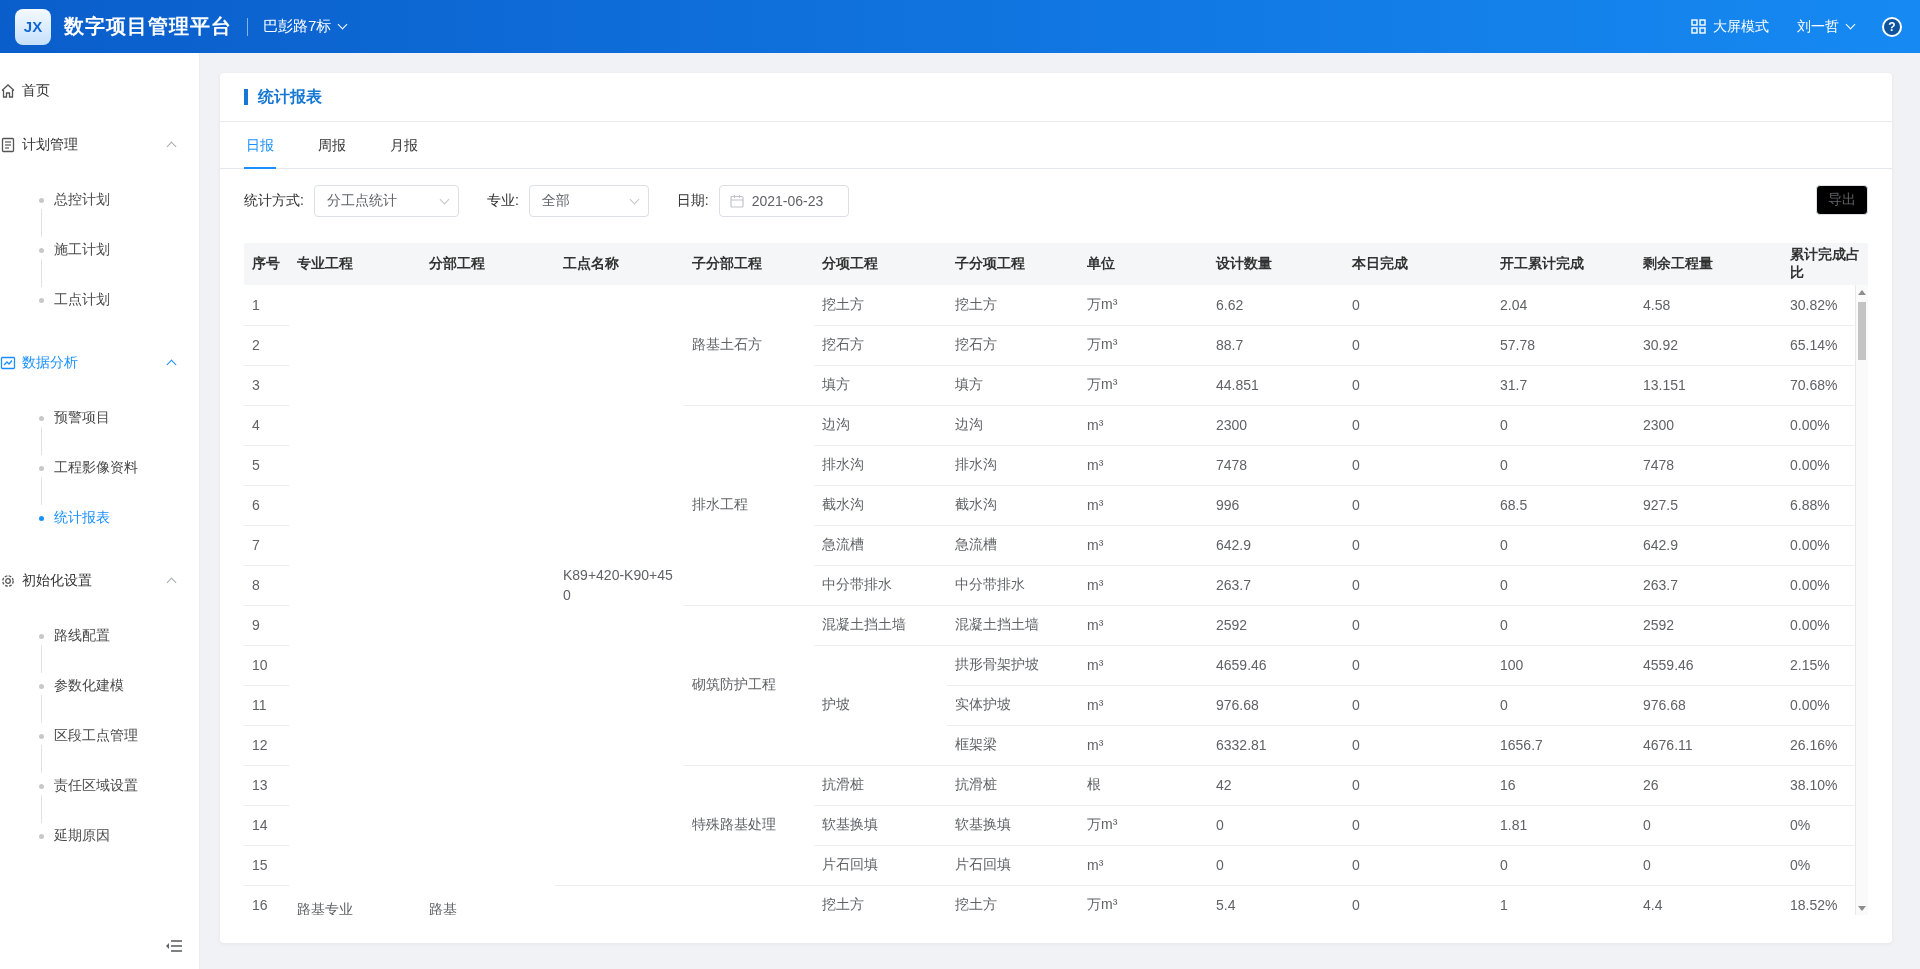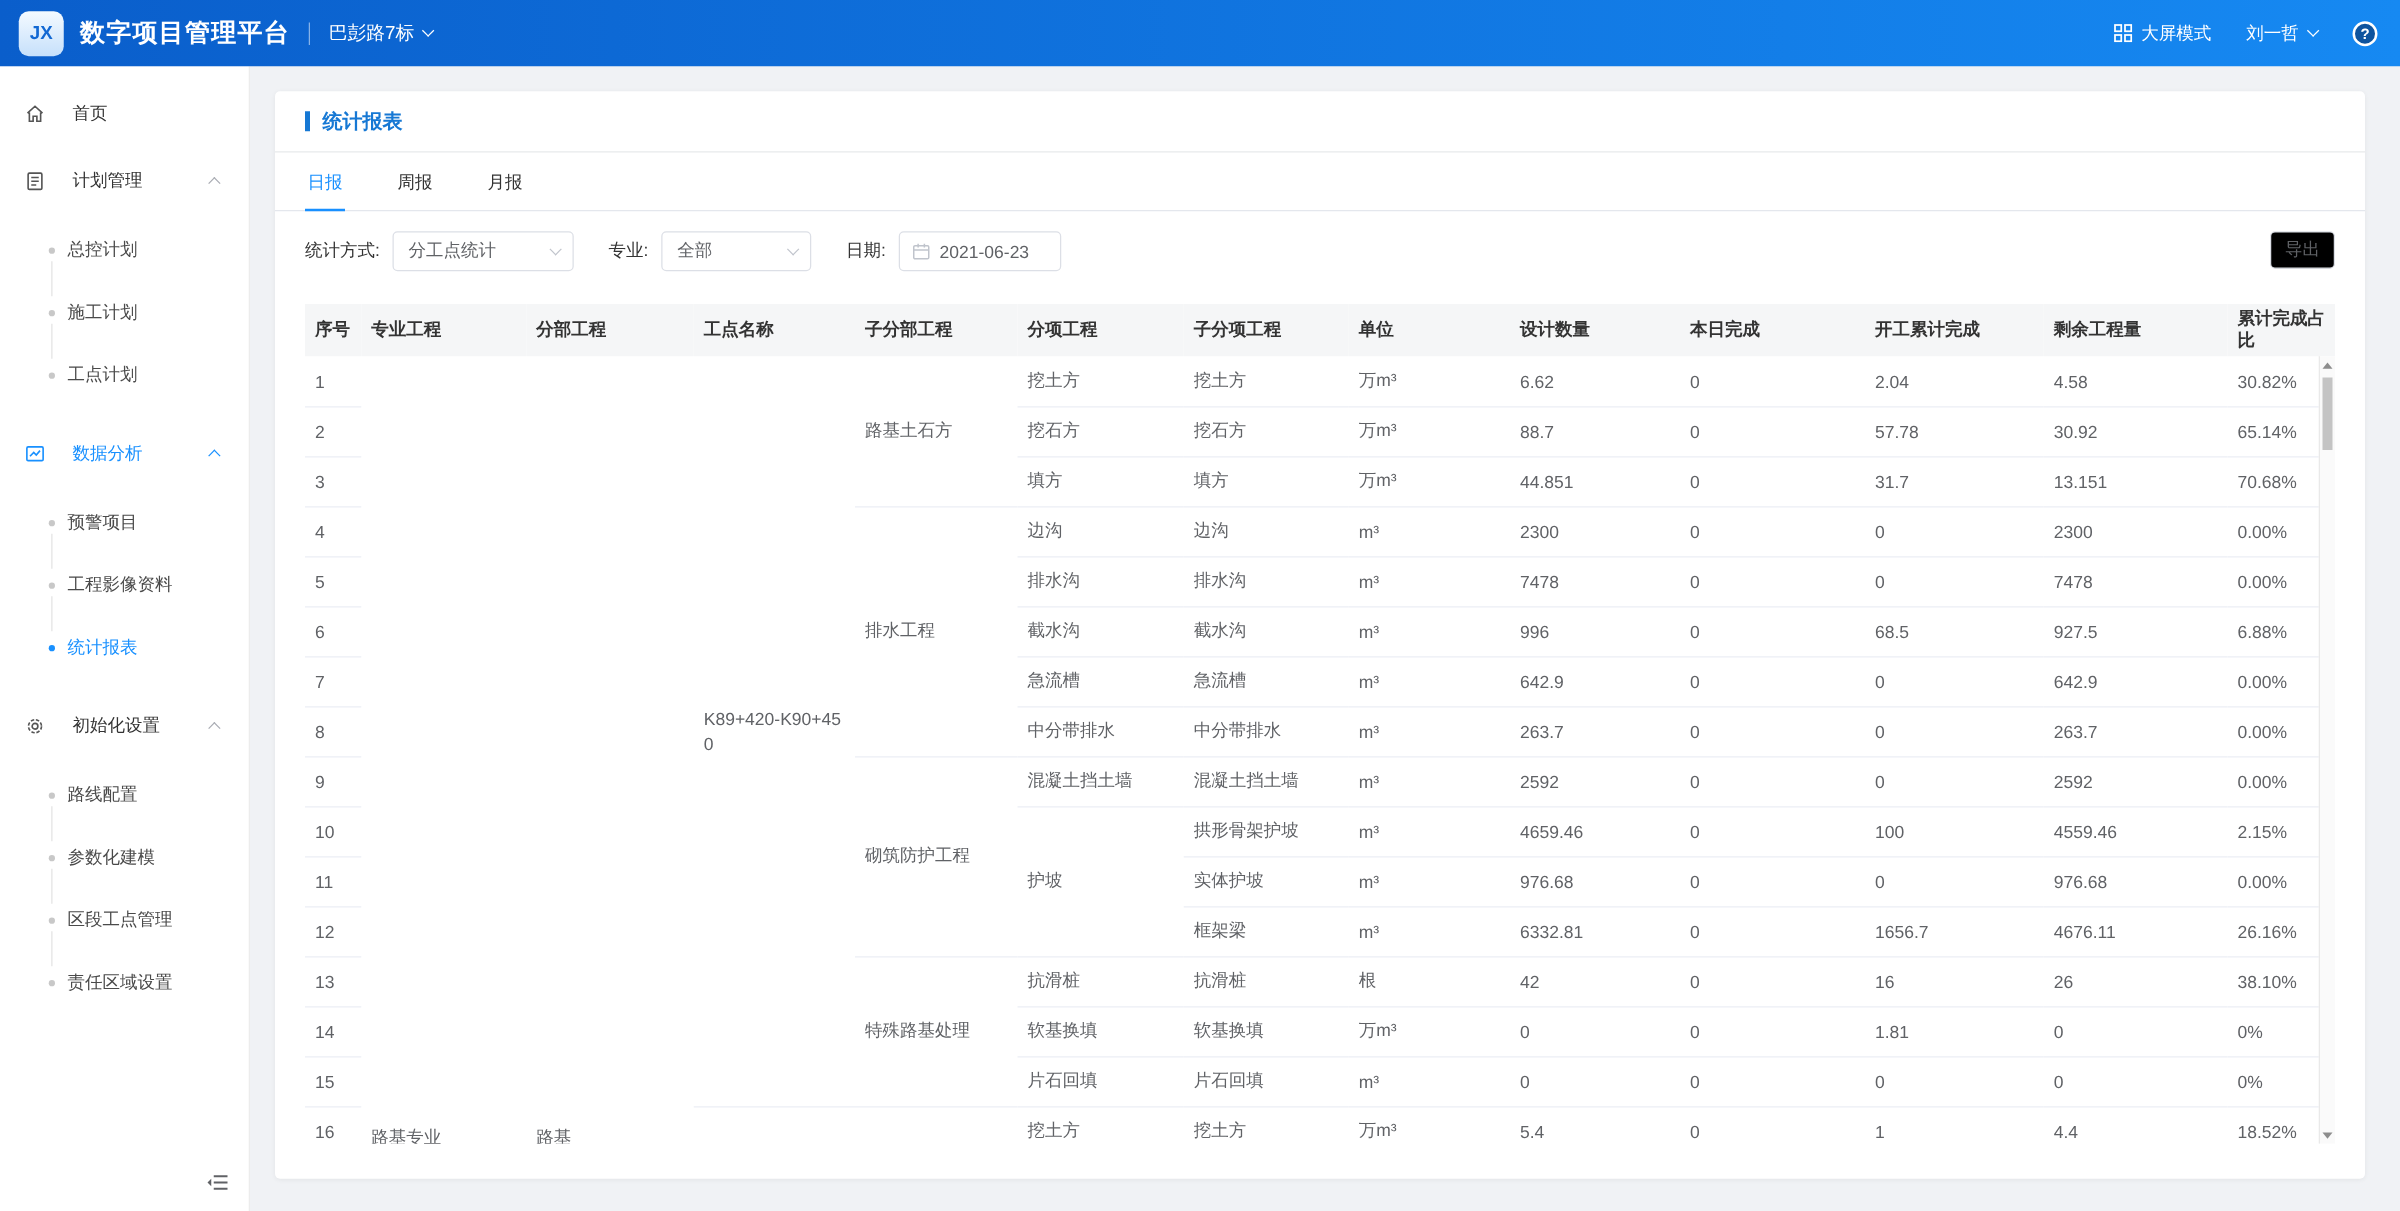--- a/index.html
+++ b/index.html
@@ -23,21 +23,21 @@
   .big-screen { display:flex; align-items:center; gap:7px; cursor:pointer; }
   .user-menu { display:flex; align-items:center; gap:8px; cursor:pointer; }
   .help-btn { width:20px; height:20px; border-radius:50%; border:2px solid #fff;
     background:rgba(10,40,90,.55); color:#fff; font-size:12px; font-weight:bold;
     display:flex; align-items:center; justify-content:center; cursor:pointer; }
 
   
   .sidebar { position:absolute; top:53px; left:0; width:200px; height:916px;
     background:#fff; border-right:1px solid #ececec; }
   .menu { list-style:none; padding-top:16px; }
-  .menu-top { height:44px; display:flex; align-items:center; padding-left:20px; gap:22px;
+  .menu-top { height:44px; display:flex; align-items:center; gap:6px;
     color:#333; cursor:pointer; position:relative; }
   .menu-top.group { margin-top:10px; }
   .menu-top .micon { width:16px; height:16px; display:flex; align-items:center; color:#555; }
   .menu-top.active-group { color:#1890ff; }
   .menu-top.active-group .micon { color:#1890ff; }
   .caret-up { position:absolute; right:24px; width:7px; height:7px;
     border-top:1.6px solid #a8abb2; border-right:1.6px solid #a8abb2; transform:rotate(-45deg); margin-top:3px; }
   .active-group .caret-up { border-color:#1890ff; }
   .submenu { list-style:none; padding:8px 0 6px; }
   .sub-item { position:relative; height:50px; display:flex; align-items:center;
@@ -217,20 +217,24 @@
         <span class="dot"></span>
         <span>参数化建模</span>
       </li>
       <li class="sub-item">
         <span class="dot"></span>
         <span>区段工点管理</span>
       </li>
       <li class="sub-item">
         <span class="dot"></span>
         <span>责任区域设置</span>
+      </li>
+      <li class="sub-item">
+        <span class="dot"></span>
+        <span>延期原因</span>
       </li>
     </ul>
   </ul>
   <div class="sidebar-footer">
     <svg width="18" height="16" viewBox="0 0 18 16">
       <line x1="6" y1="3" x2="17" y2="3" stroke="currentColor" stroke-width="1.6"></line>
       <line x1="6" y1="8" x2="17" y2="8" stroke="currentColor" stroke-width="1.6"></line>
       <line x1="6" y1="13" x2="17" y2="13" stroke="currentColor" stroke-width="1.6"></line>
       <path d="M4 5 L1 8 L4 11 Z" fill="currentColor"></path>
     </svg>

